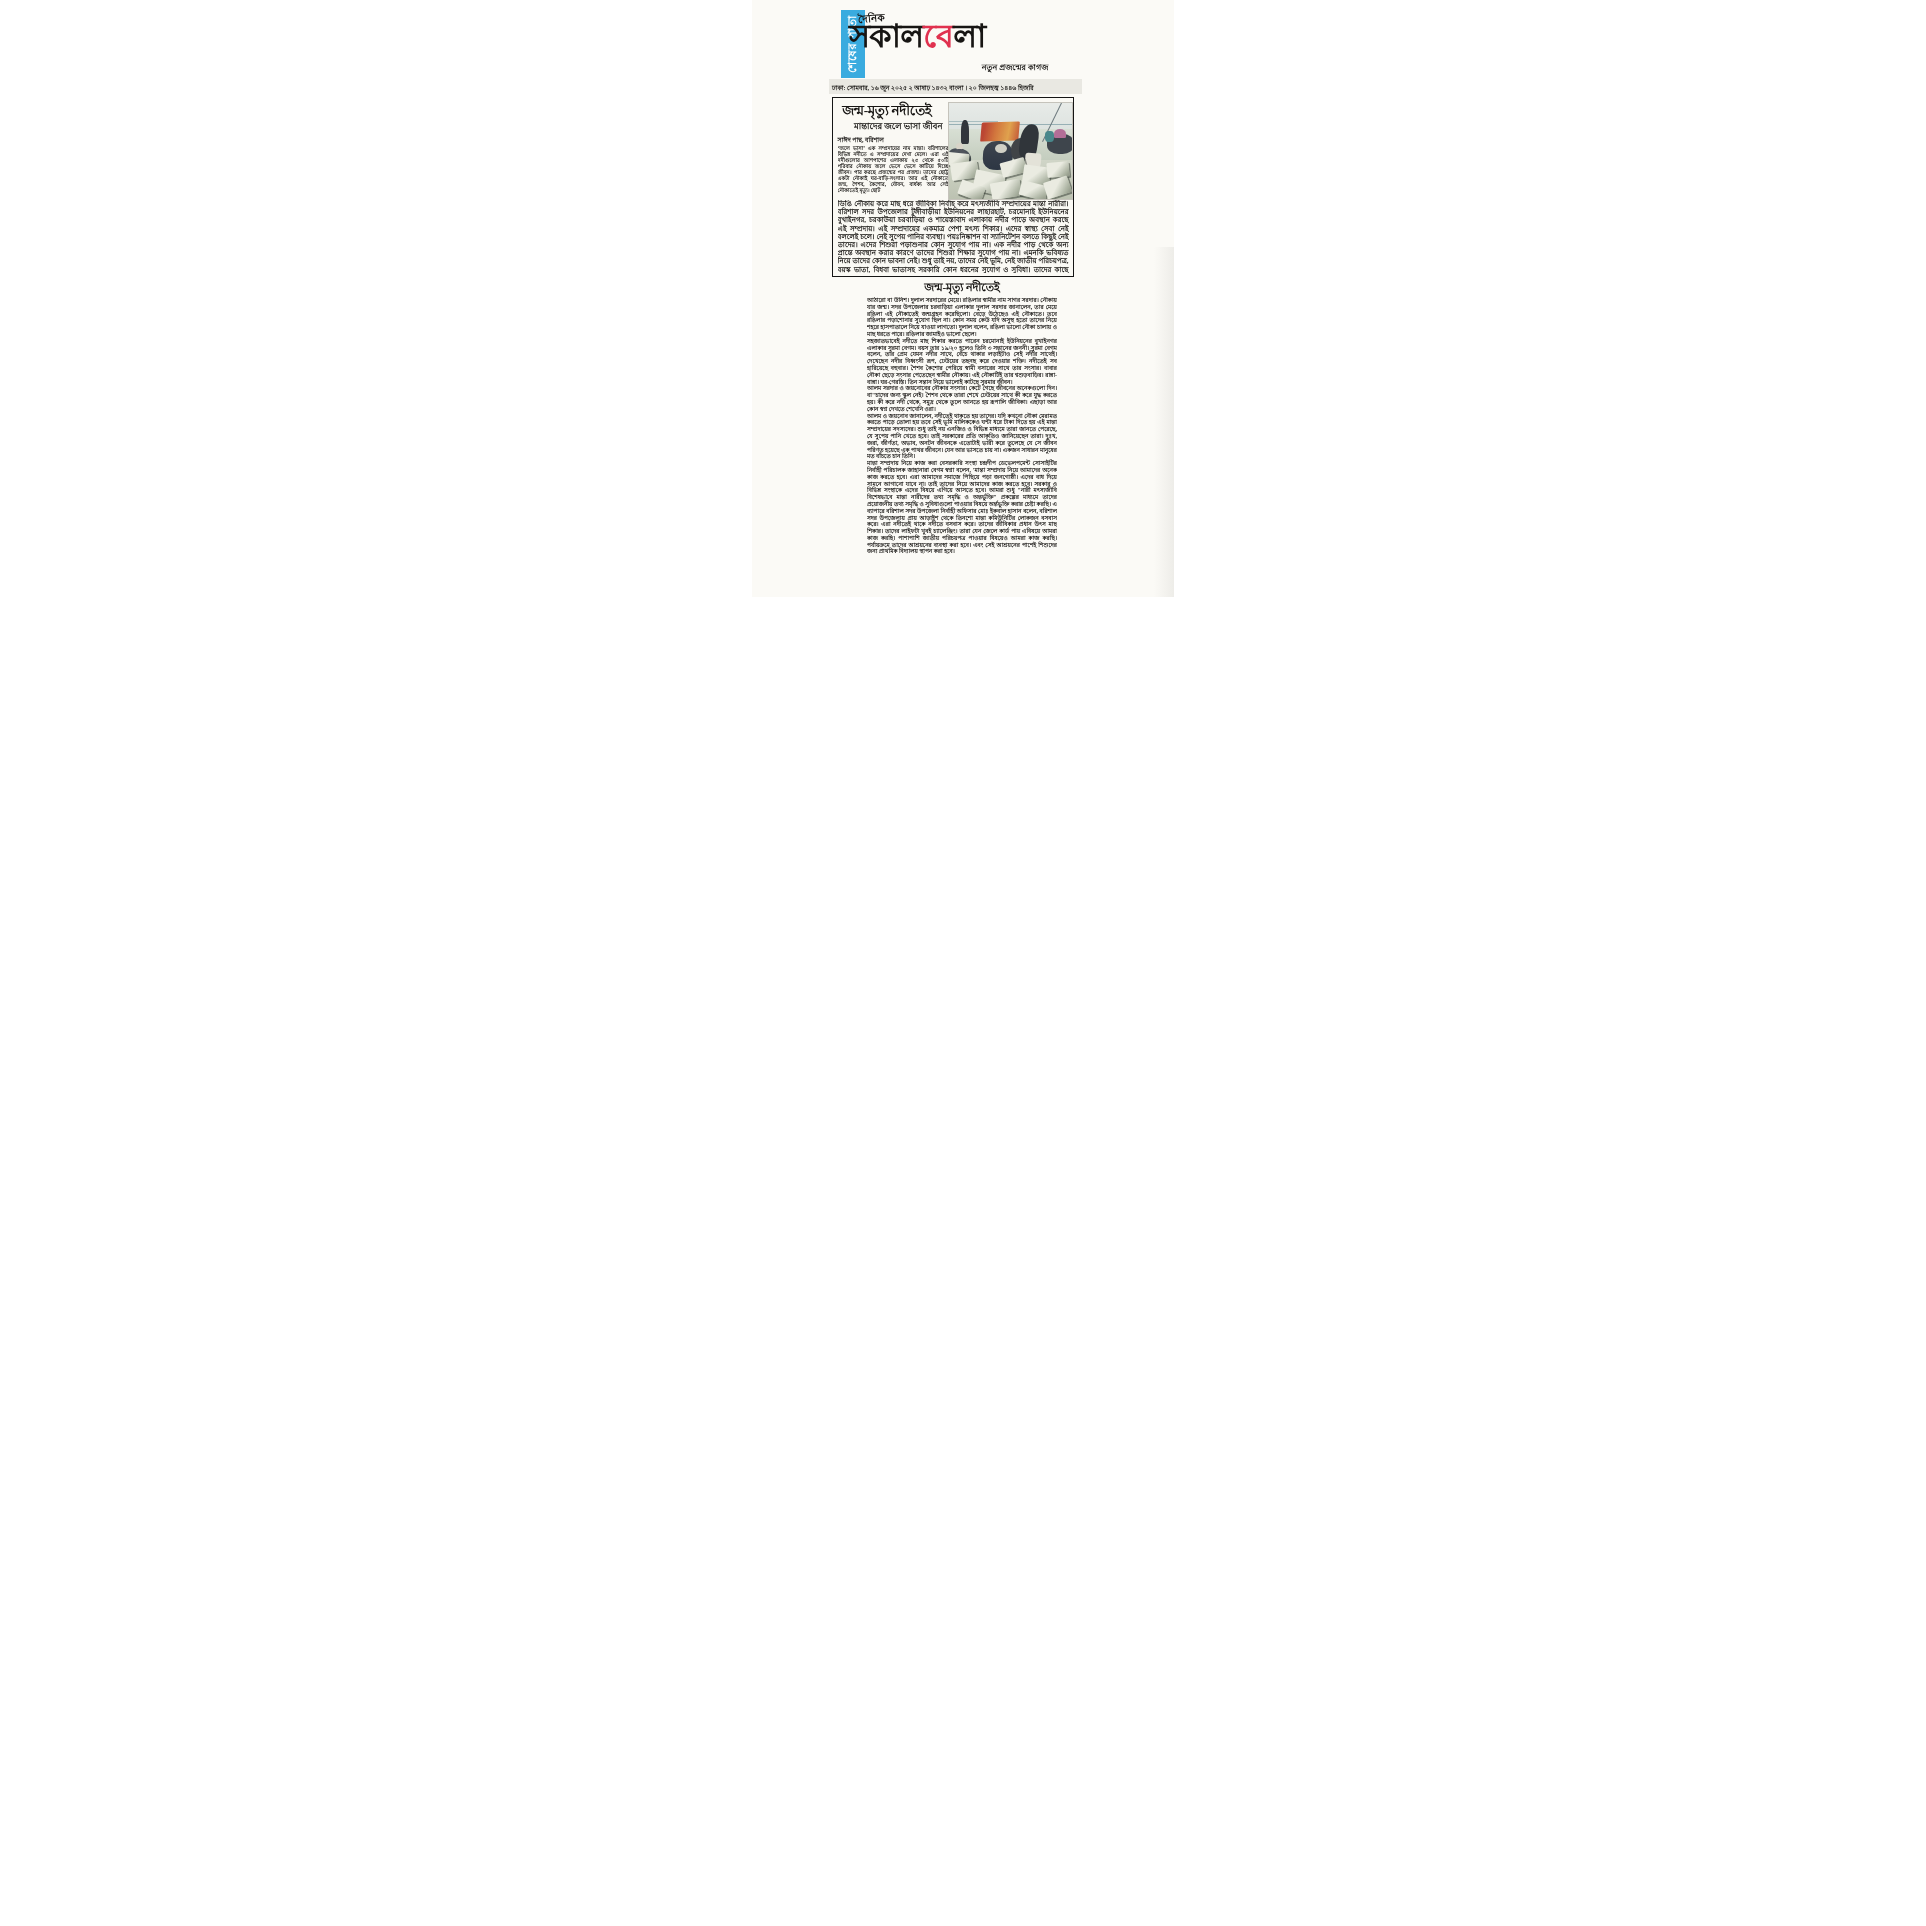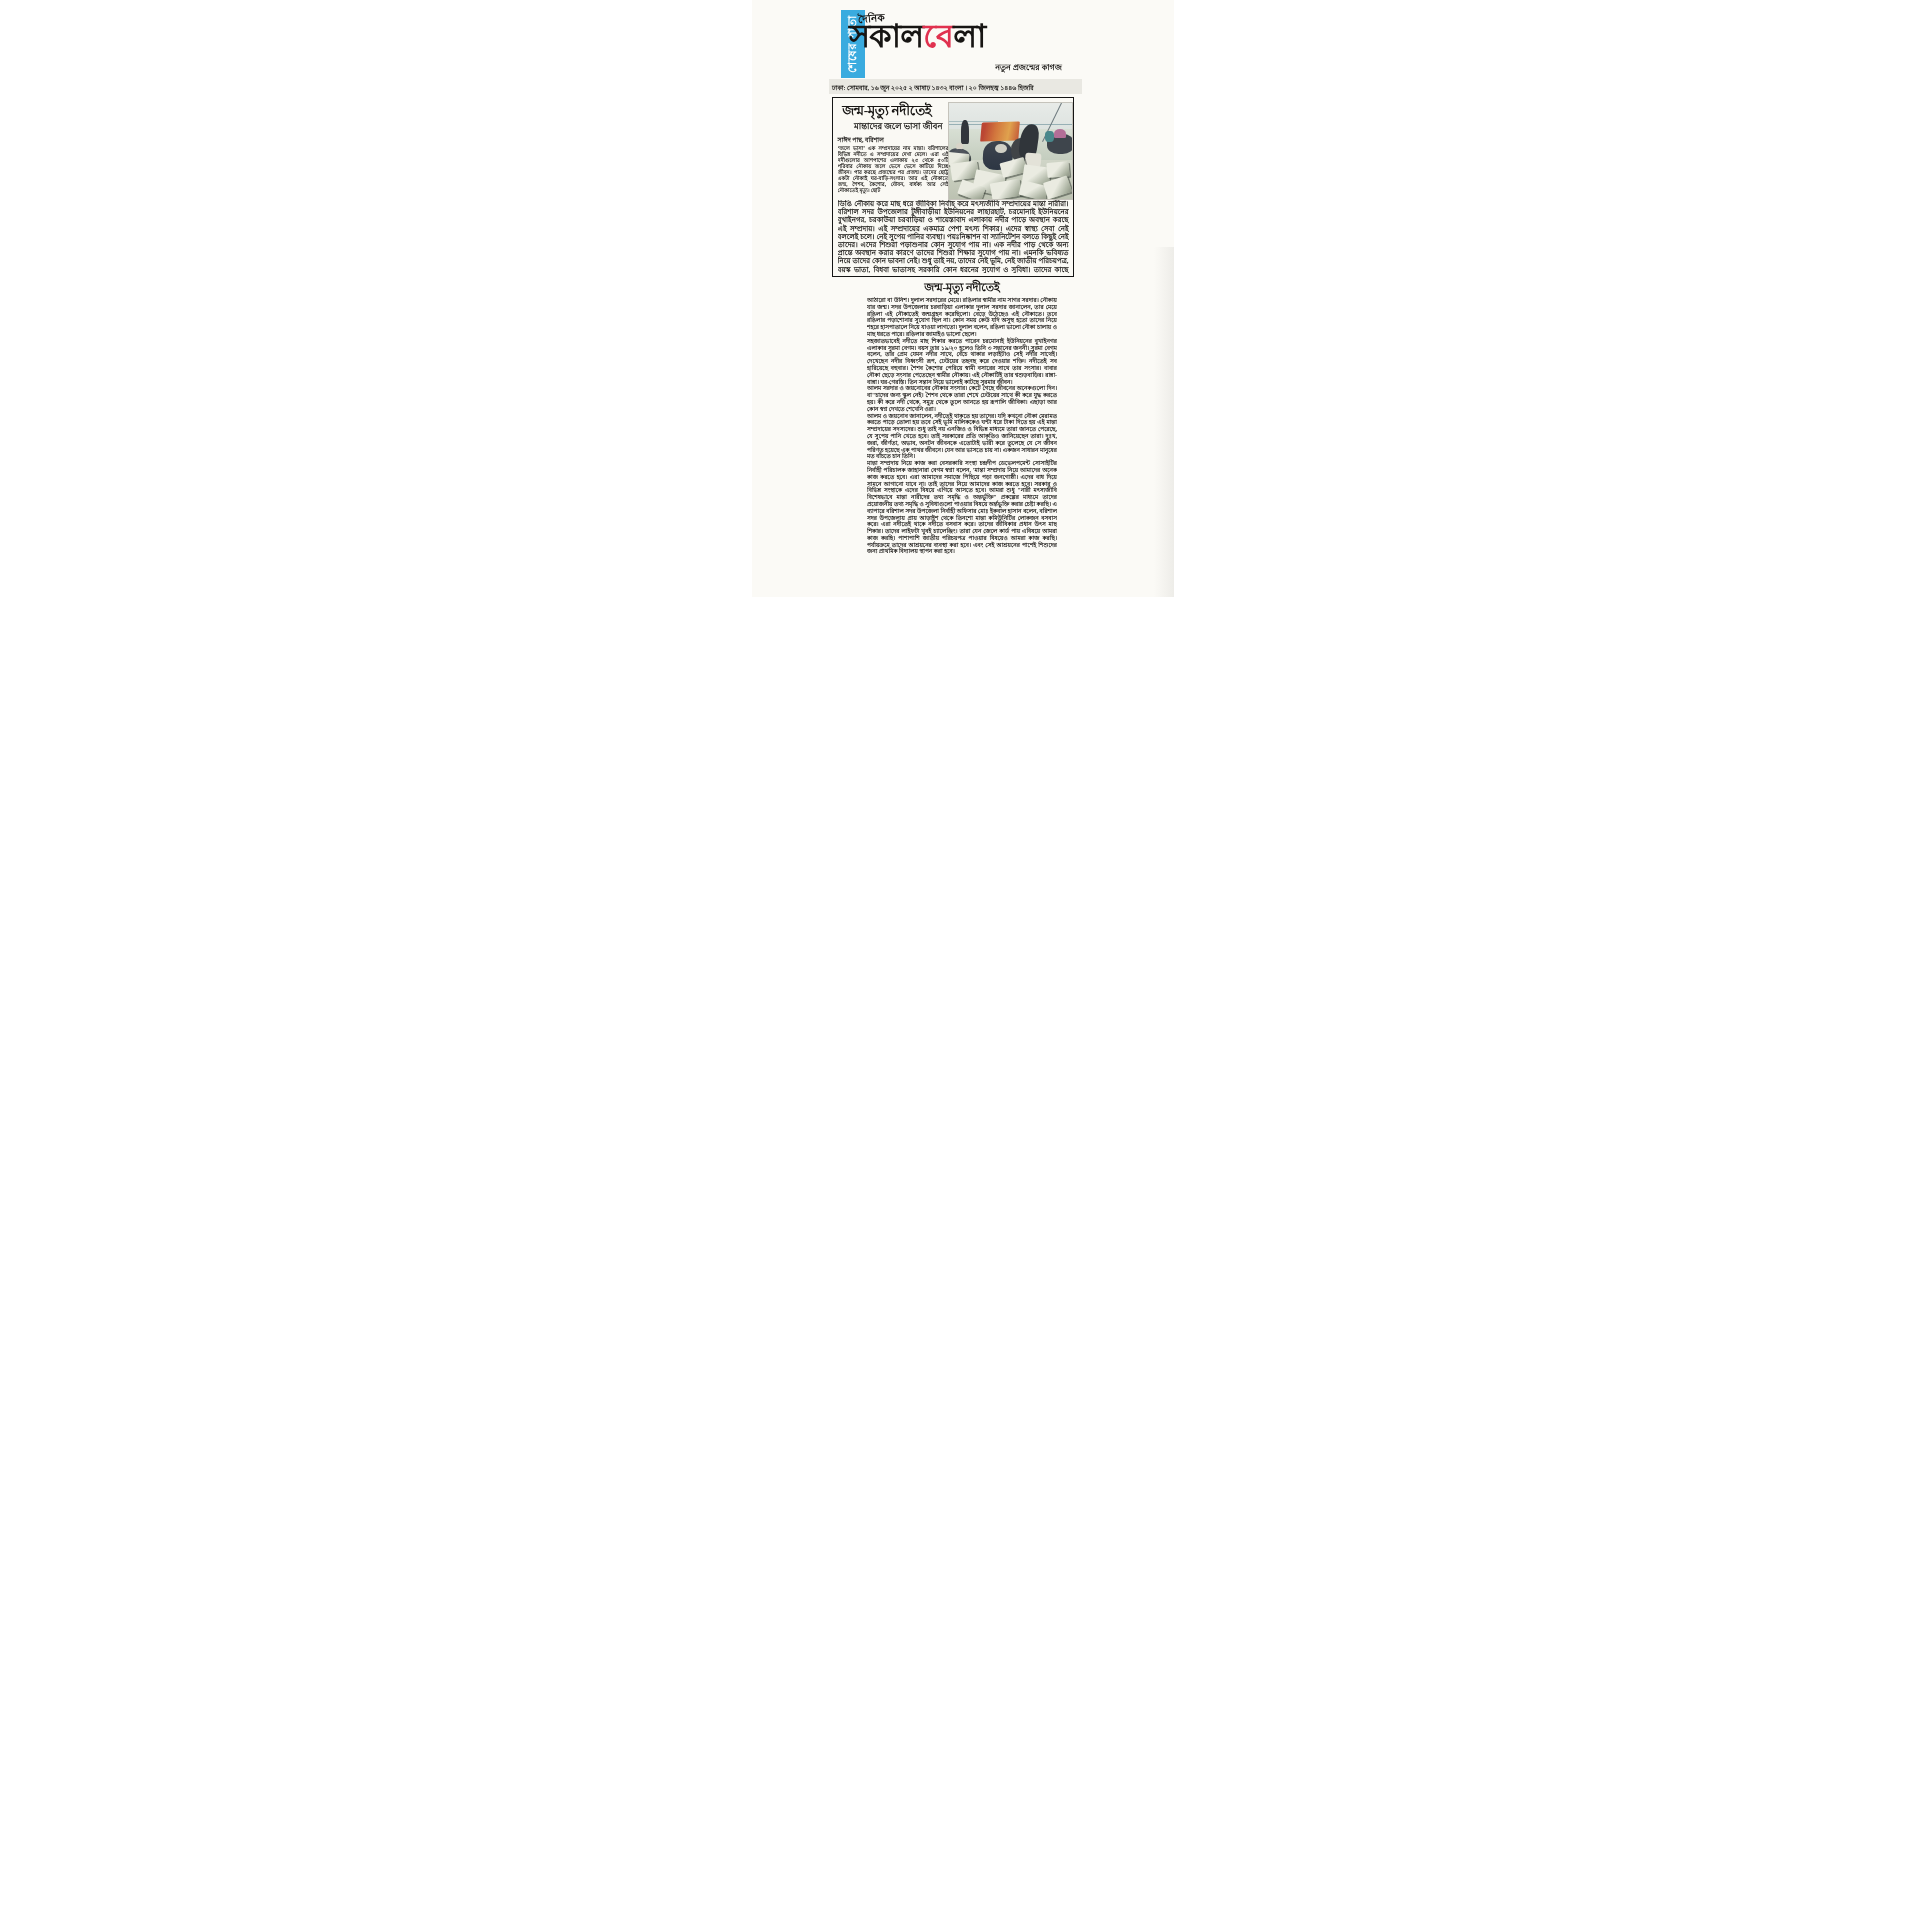--- a/index.html
+++ b/index.html
@@ -29,21 +29,21 @@
     position:absolute; left:106px; top:10.8px;
     font-size:10.4px; font-weight:800; transform:rotate(-5deg); letter-spacing:0.4px;
   }
   .logo{
     position:absolute; left:97px; top:20px; width:220px;
     font-size:32px; font-weight:900; line-height:1.05; letter-spacing:-0.8px; white-space:nowrap;
   }
   .logo-red{color:var(--logo_red);}
   .tagline{
     position:absolute; left:216px; top:61px; width:94px;
-    text-align:right; font-size:8px; font-weight:800;
+    text-align:center; font-size:8px; font-weight:800;
   }
   .dateband{
     position:absolute; left:77px; top:79px; width:253px; height:15.4px;
     background:#e9e8e2;
   }
   .dateline{
     display:block; padding:3.5px 0 0 3.1px; font-size:6.2px; font-weight:700; white-space:nowrap;
   }
   
   .lead-box{

